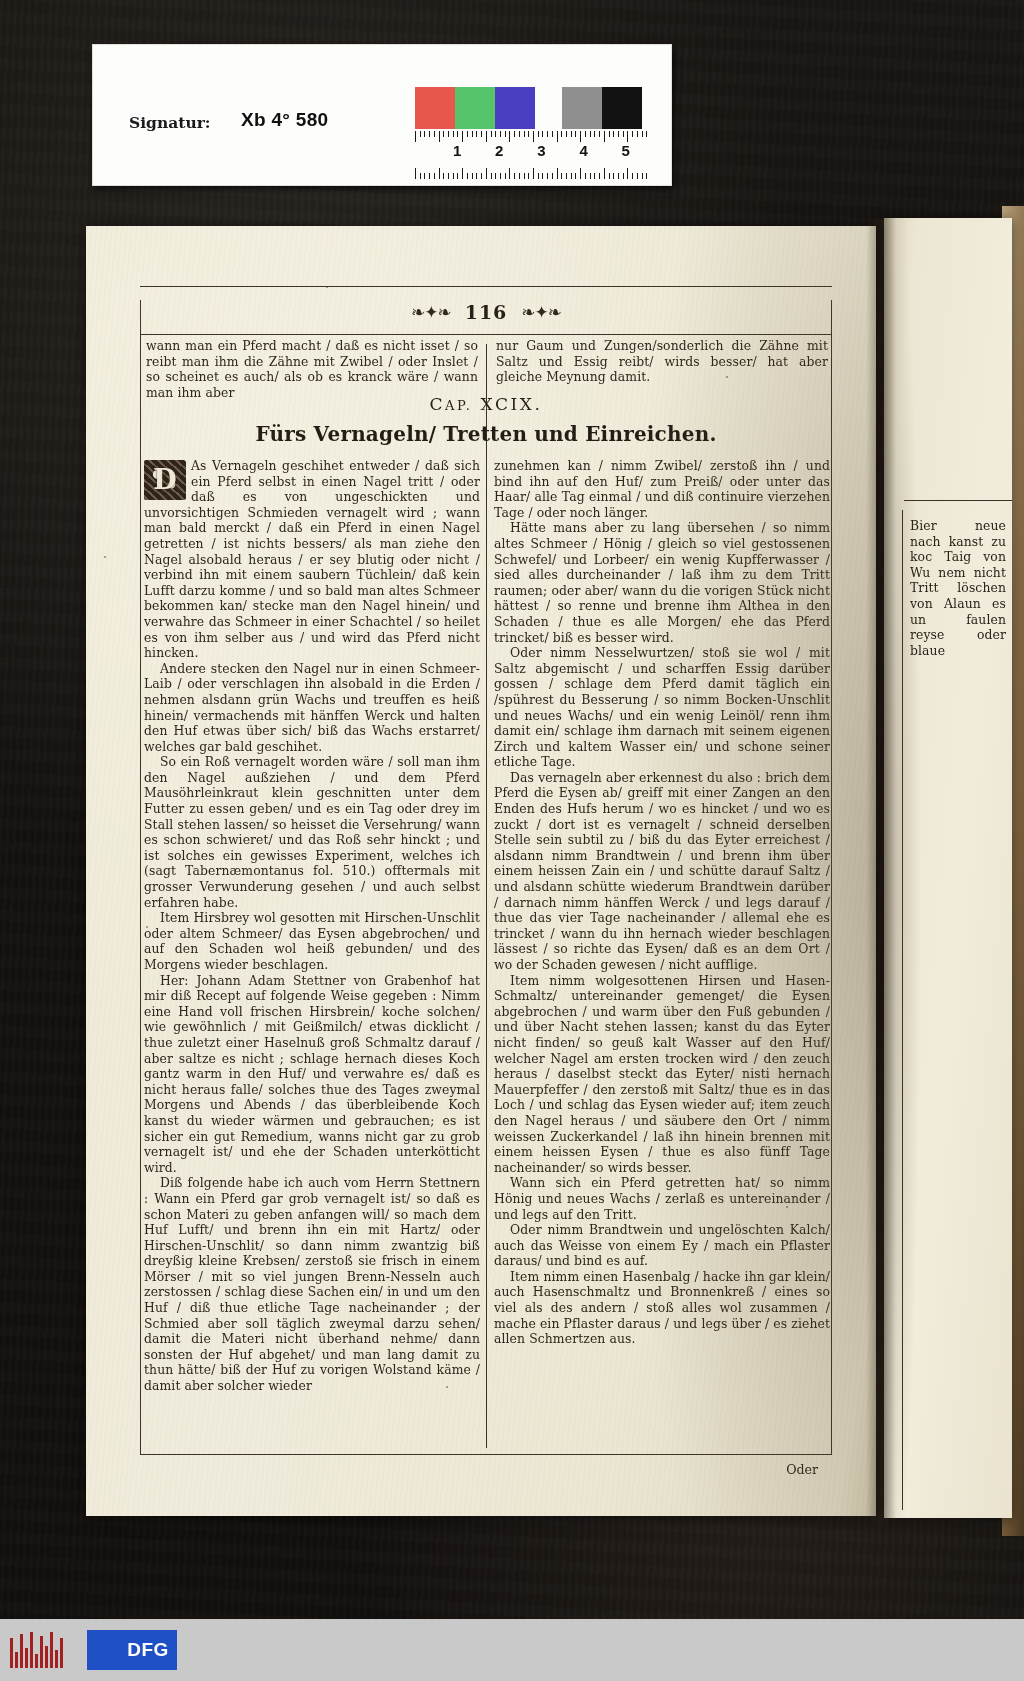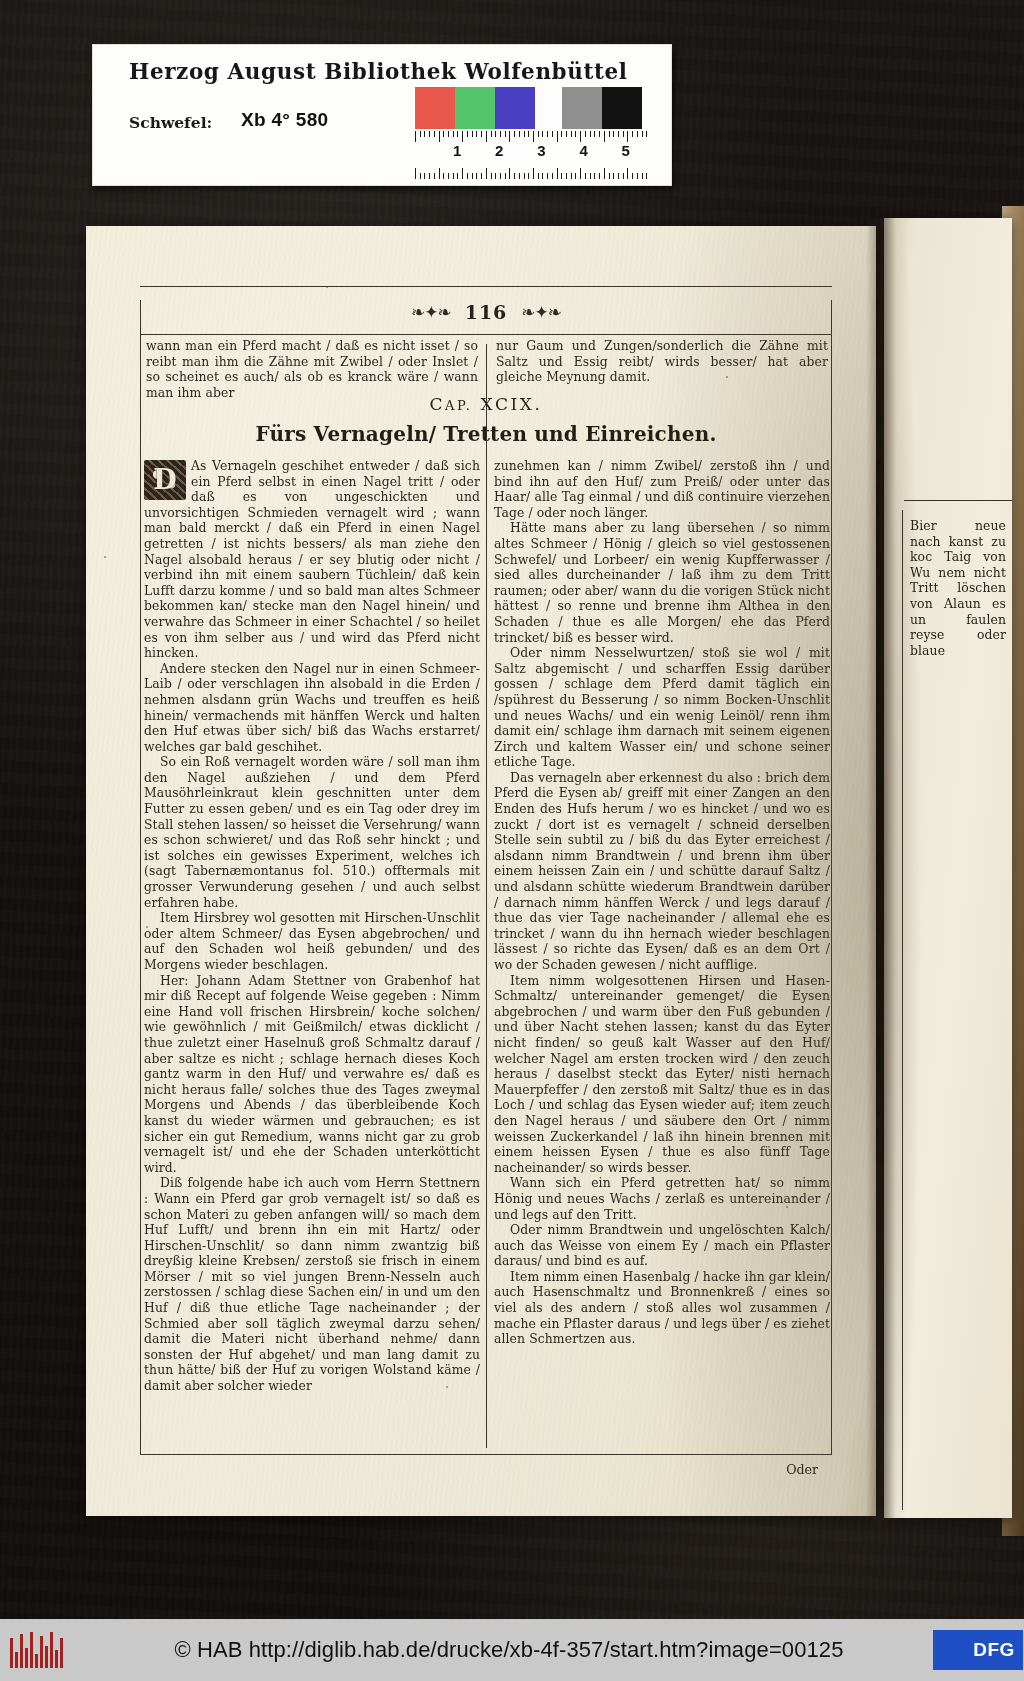--- a/index.html
+++ b/index.html
@@ -246,22 +246,21 @@
     font-family:"Liberation Sans", sans-serif; font-weight:700;
     font-size:19px; color:#fff; letter-spacing:.5px;padding-left:32px;
   }
 </style>
 </head>
 <body>
 
 <div id="backdrop"></div>
 
 <div id="hab-label">
-  <div class="lbl-title">Herzog August Bibliothek  Wolfenbüttel</div>
-  <div class="lbl-sig-key">Schwefel:</div>
+  <div class="lbl-sig-key">Signatur:</div>
   <div class="lbl-sig-val">Xb 4° 580</div>
 
   <div id="color-patches">
       <div class="sw" style="background: rgb(232, 87, 76);"></div>
       <div class="sw" style="background: rgb(85, 196, 106);"></div>
       <div class="sw" style="background: rgb(74, 63, 192);"></div>
       <div class="gap"></div>
       <div class="sw" style="background: rgb(143, 143, 143);"></div>
       <div class="sw" style="background: rgb(18, 18, 18);"></div>
     </div>
@@ -455,17 +454,16 @@
         <div class="bar" style="height: 20px; background: rgb(163, 32, 32);"></div>
         <div class="bar" style="height: 36px; background: rgb(163, 32, 32);"></div>
         <div class="bar" style="height: 14px; background: rgb(163, 32, 32);"></div>
         <div class="bar" style="height: 32px; background: rgb(163, 32, 32);"></div>
         <div class="bar" style="height: 22px; background: rgb(163, 32, 32);"></div>
         <div class="bar" style="height: 36px; background: rgb(163, 32, 32);"></div>
         <div class="bar" style="height: 18px; background: rgb(163, 32, 32);"></div>
         <div class="bar" style="height: 30px; background: rgb(163, 32, 32);"></div>
       </div>
   </div>
-  <div id="footer-url">© HAB http://diglib.hab.de/drucke/xb-4f-357/start.htm?image=00125</div>
   <div id="footer-dfg">
     <div class="box">DFG</div>
   </div>
 </div>
 
 </body></html>

